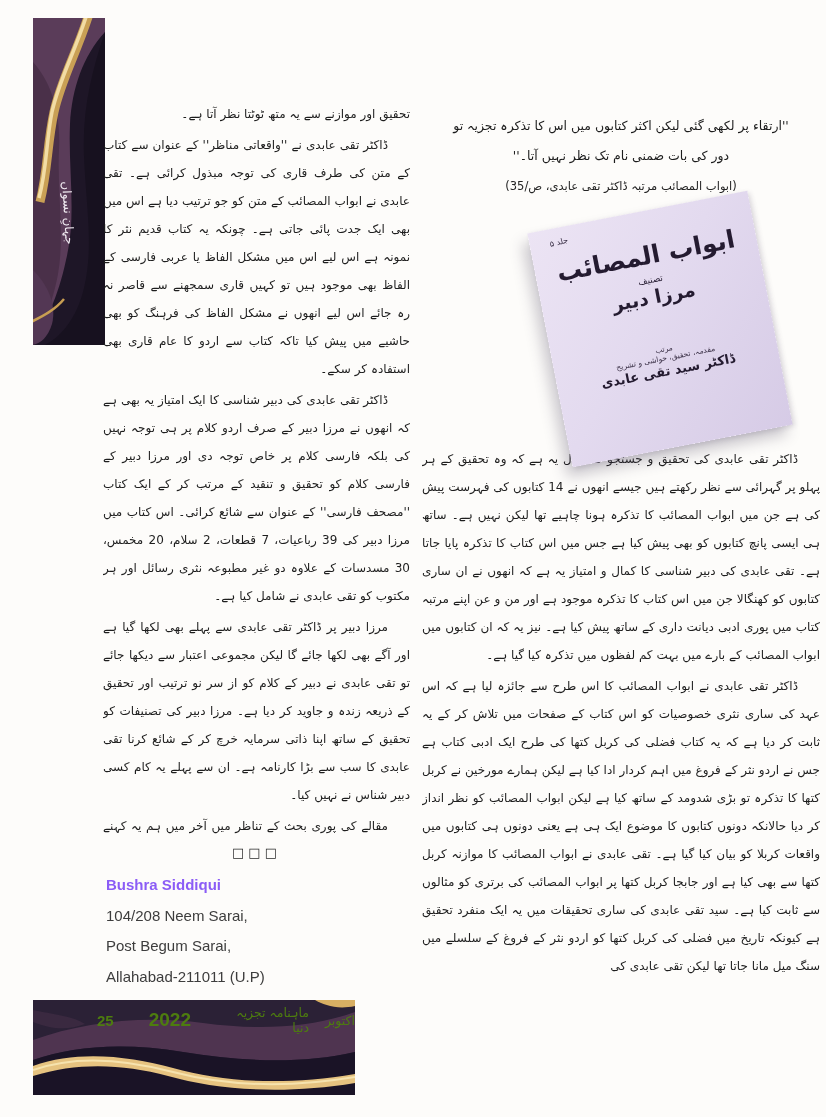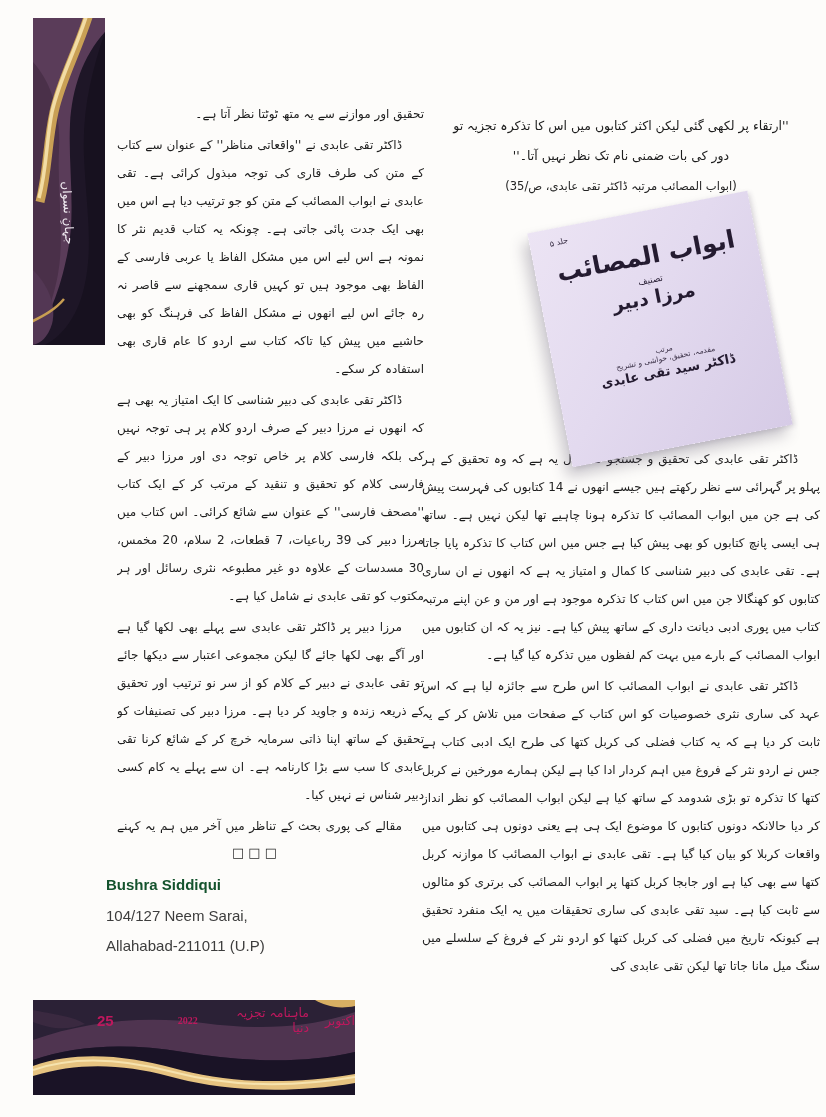--- a/index.html
+++ b/index.html
@@ -15,51 +15,51 @@
   .deco-vtext {
     position:absolute; left:-22px; top:186px; width:110px; height:18px;
     text-align:center; color:#f2ecf3; font-size:12px;
     transform:rotate(87deg); transform-origin:center;
     direction:rtl; letter-spacing:1px; white-space:nowrap;
   }
 
   .footer-bar { position:absolute; left:33px; top:1000px; width:322px; height:95px; }
   .footer-text {
     position:absolute; left:0; top:8px; width:100%; height:24px;
-    display:flex; align-items:center; color:#be185d; z-index:2;
+    display:flex; align-items:center; color:#4d7c0f; z-index:2;
   }
   .footer-text .pageno  { margin-left:64px; font-size:15px; font-weight:bold; font-family:"Liberation Sans",sans-serif; }
-  .footer-text .year    { margin-left:64px; font-size:10px; font-weight:bold; font-family:Liberation Serif, serif; }
+  .footer-text .year    { margin-left:35px; font-size:19px; font-weight:bold; font-family:Liberation Sans, sans-serif; }
   .footer-text .magname { margin-left:26px; font-size:12.5px; direction:rtl; }
   .footer-text .month   { margin-left:16px; font-size:12.5px; direction:rtl;text-align:right; }
 
   
   .urdu {
     direction:rtl; unicode-bidi:embed;
     text-align:justify; color:#1e1e1e;
     font-size:12px; line-height:28px;
     margin:0 0 3px 0;
   }
   .urdu.indent { text-indent:22px; }
   .urdu.lastline { text-align:right; }
 
-  .col-left  { position:absolute; left:117px; top:100px; width:307px; height:742px; overflow:hidden; }
+  .col-left  { position:absolute; left:103px; top:100px; width:307px; height:742px; overflow:hidden; }
   .col-right { position:absolute; left:422px; top:111px; width:398px; height:912px; overflow:hidden; }
 
   .quote { direction:rtl; text-align:center; padding:0 26px; font-size:12.5px; line-height:30px; color:#1c1c1c; margin:0; }
   .citation { direction:rtl; text-align:center; font-size:11.5px; color:#242424; margin:8px 0 0 0; }
   .book-spacer { height:252px; }
 
   .end-marker { position:absolute; left:103px; top:845px; width:307px; text-align:center;
                 font-size:13px; letter-spacing:4px; color:#2a2a2a; }
 
   .author-block { position:absolute; left:106px; top:870px;
                   font-family:"Liberation Sans",sans-serif; color:#3d3d3d;
                   font-size:15px; line-height:30.5px; }
-  .author-block .author-name { font-weight:bold; color:#14532d; }
+  .author-block .author-name { font-weight:bold; color:#8b5cf6; }
 
   
   .book-cover {
     position:absolute; left:548px; top:210px; width:224px; height:238px;
     transform:rotate(-11deg);
     background:linear-gradient(130deg,#ece4f4 0%,#e3daef 45%,#d6cbe6 100%);
     box-shadow:-7px 9px 14px rgba(60,50,80,0.25), 2px 2px 5px rgba(60,50,80,0.15);
     direction:rtl; text-align:center; color:#241b30;
   }
   .bc-note   { position:absolute; top:10px; left:20px; font-size:8px; color:#3a3046; transform:rotate(-4deg); }
@@ -92,21 +92,22 @@
   <p class="urdu indent">ڈاکٹر تقی عابدی نے ''واقعاتی مناظر'' کے عنوان سے کتاب کے متن کی طرف قاری کی توجہ مبذول کرائی ہے۔ تقی عابدی نے ابواب المصائب کے متن کو جو ترتیب دیا ہے اس میں بھی ایک جدت پائی جاتی ہے۔ چونکہ یہ کتاب قدیم نثر کا نمونہ ہے اس لیے اس میں مشکل الفاظ یا عربی فارسی کے الفاظ بھی موجود ہیں تو کہیں قاری سمجھنے سے قاصر نہ رہ جائے اس لیے انھوں نے مشکل الفاظ کی فرہنگ کو بھی حاشیے میں پیش کیا تاکہ کتاب سے اردو کا عام قاری بھی استفادہ کر سکے۔</p>
   <p class="urdu indent">ڈاکٹر تقی عابدی کی دبیر شناسی کا ایک امتیاز یہ بھی ہے کہ انھوں نے مرزا دبیر کے صرف اردو کلام پر ہی توجہ نہیں کی بلکہ فارسی کلام پر خاص توجہ دی اور مرزا دبیر کے فارسی کلام کو تحقیق و تنقید کے مرتب کر کے ایک کتاب ''مصحف فارسی'' کے عنوان سے شائع کرائی۔ اس کتاب میں مرزا دبیر کی 39 رباعیات، 7 قطعات، 2 سلام، 20 مخمس، 30 مسدسات کے علاوہ دو غیر مطبوعہ نثری رسائل اور ہر مکتوب کو تقی عابدی نے شامل کیا ہے۔</p>
   <p class="urdu indent">مرزا دبیر پر ڈاکٹر تقی عابدی سے پہلے بھی لکھا گیا ہے اور آگے بھی لکھا جائے گا لیکن مجموعی اعتبار سے دیکھا جائے تو تقی عابدی نے دبیر کے کلام کو از سر نو ترتیب اور تحقیق کے ذریعہ زندہ و جاوید کر دیا ہے۔ مرزا دبیر کی تصنیفات کو تحقیق کے ساتھ اپنا ذاتی سرمایہ خرچ کر کے شائع کرنا تقی عابدی کا سب سے بڑا کارنامہ ہے۔ ان سے پہلے یہ کام کسی دبیر شناس نے نہیں کیا۔</p>
   <p class="urdu indent">مقالے کی پوری بحث کے تناظر میں آخر میں ہم یہ کہنے میں حق بجانب ہیں کہ سارے دبیر شناسوں کے درمیان ڈاکٹر سید تقی عابدی کا امتیاز یہ ہے کہ انھوں نے مرزا دبیر کے سارے کلام کا تلاش بسیار کے بعد حرف بہ حرف مطالعہ کیا ہے اور جدید تنقیدی و تحقیقی وسائل کو بروئے کار لاتے ہوئے دبیر نے جن اصناف میں طبع آزمائی کی ہے ان ساری اصناف سے متعلق الگ الگ کتابیں مرتب کر کے دبیر شناسی کے لیے باب وا کیے ہیں۔ اس کا اندازہ سید تقی عابدی کی مرتبہ کتابوں کے مطالعہ سے بخوبی لگایا جا سکتا ہے۔</p>
 </div>
 
 <div class="end-marker">□□□</div>
 
 <div class="author-block">
   <div class="author-name">Bushra Siddiqui</div>
-  <div>104/127 Neem Sarai,</div>
+  <div>104/208 Neem Sarai,</div>
+  <div>Post Begum Sarai,</div>
   <div>Allahabad-211011  (U.P)</div>
 </div>
 
 <div class="col-right">
   <p class="quote">''ارتقاء پر لکھی گئی لیکن اکثر کتابوں میں اس کا تذکرہ تجزیہ تو دور کی بات ضمنی نام تک نظر نہیں آتا۔''</p>
   <p class="citation">(ابواب المصائب مرتبہ ڈاکٹر تقی عابدی، ص/35)</p>
   <div class="book-spacer"></div>
   <p class="urdu indent">ڈاکٹر تقی عابدی کی تحقیق و جستجو کا کمال یہ ہے کہ وہ تحقیق کے ہر پہلو پر گہرائی سے نظر رکھتے ہیں جیسے انھوں نے 14 کتابوں کی فہرست پیش کی ہے جن میں ابواب المصائب کا تذکرہ ہونا چاہیے تھا لیکن نہیں ہے۔ ساتھ ہی ایسی پانچ کتابوں کو بھی پیش کیا ہے جس میں اس کتاب کا تذکرہ پایا جاتا ہے۔ تقی عابدی کی دبیر شناسی کا کمال و امتیاز یہ ہے کہ انھوں نے ان ساری کتابوں کو کھنگالا جن میں اس کتاب کا تذکرہ موجود ہے اور من و عن اپنے مرتبہ کتاب میں پوری ادبی دیانت داری کے ساتھ پیش کیا ہے۔ نیز یہ کہ ان کتابوں میں ابواب المصائب کے بارے میں بہت کم لفظوں میں تذکرہ کیا گیا ہے۔</p>
   <p class="urdu indent">ڈاکٹر تقی عابدی نے ابواب المصائب کا اس طرح سے جائزہ لیا ہے کہ اس عہد کی ساری نثری خصوصیات کو اس کتاب کے صفحات میں تلاش کر کے یہ ثابت کر دیا ہے کہ یہ کتاب فضلی کی کربل کتھا کی طرح ایک ادبی کتاب ہے جس نے اردو نثر کے فروغ میں اہم کردار ادا کیا ہے لیکن ہمارے مورخین نے کربل کتھا کا تذکرہ تو بڑی شدومد کے ساتھ کیا ہے لیکن ابواب المصائب کو نظر انداز کر دیا حالانکہ دونوں کتابوں کا موضوع ایک ہی ہے یعنی دونوں ہی کتابوں میں واقعات کربلا کو بیان کیا گیا ہے۔ تقی عابدی نے ابواب المصائب کا موازنہ کربل کتھا سے بھی کیا ہے اور جابجا کربل کتھا پر ابواب المصائب کی برتری کو مثالوں سے ثابت کیا ہے۔ سید تقی عابدی کی ساری تحقیقات میں یہ ایک منفرد تحقیق ہے کیونکہ تاریخ میں فضلی کی کربل کتھا کو اردو نثر کے فروغ کے سلسلے میں سنگ میل مانا جاتا تھا لیکن تقی عابدی کی</p>
 </div>

